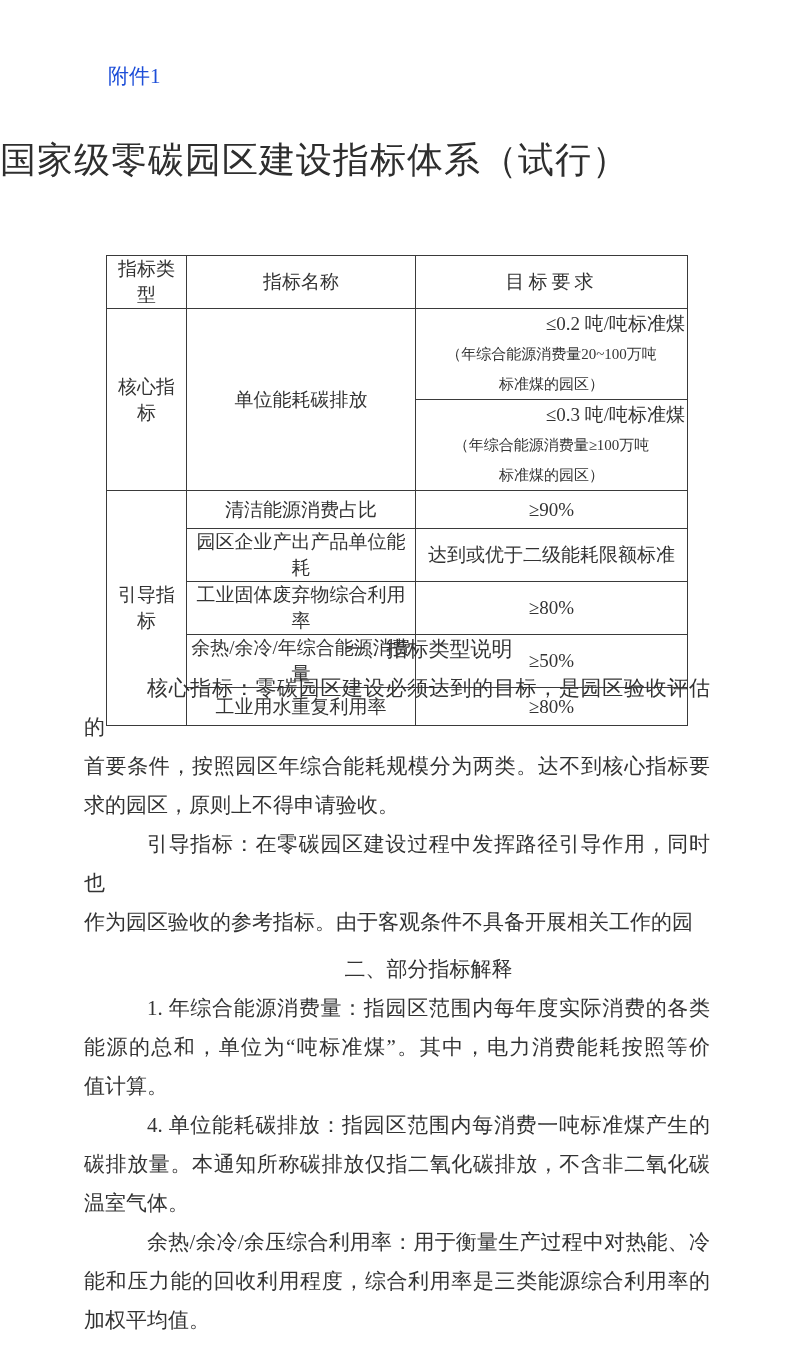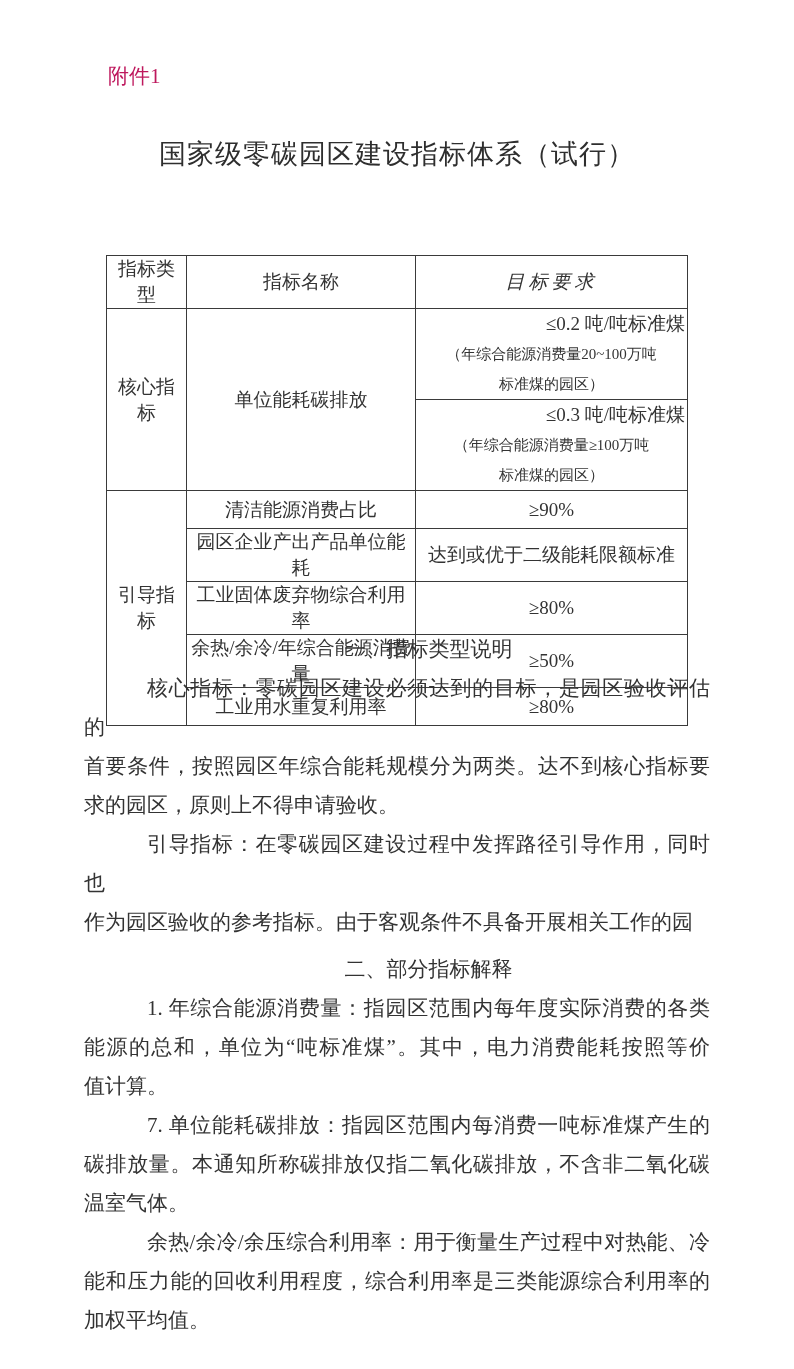--- a/index.html
+++ b/index.html
@@ -4,40 +4,40 @@
 <style>
   * { margin:0; padding:0; box-sizing:border-box; }
   html,body { background:#ffffff; }
   body {
     width:794px; height:1369px; position:relative;
     font-family:"Liberation Serif","DejaVu Serif",serif;
     color:#333333;
   }
   .attachment {
     position:absolute; left:108px; top:62px;
-    font-size:21px; color:#be185d;
+    font-size:21px; color:#1d4ed8;
   }
   .doc-title {
     position:absolute; top:136px; left:0; width:794px;
-    text-align:center; font-size:27px; font-weight:normal; color:#2e2e2e;
+    text-align:left; font-size:36px; font-weight:normal; color:#2e2e2e;
     letter-spacing:1px;
   }
   table.indicator-table {
     position:absolute; left:106px; top:215px;
     width:581px; border-collapse:collapse; table-layout:fixed;margin-top:40px;
   }
   .indicator-table th, .indicator-table td {
     border:1.5px solid #3a3a3a;
     text-align:center; vertical-align:middle;
     font-weight:normal; font-size:19px; color:#333333;
     overflow:hidden; padding:0 2px;
   }
   .row-h38 { height:38px; }
   .row-h89 { height:89px; }
-  th.target-header { letter-spacing:4px;font-style:italic; }
+  th.target-header { letter-spacing:4px; }
   .target-cell .main-line { font-size:19px; line-height:30px;text-align:right; }
   .target-cell .note-line { font-size:15px; line-height:30px; }
   .body-text {
     position:absolute; left:84px; top:630px; width:626px;
     font-size:21px; line-height:39px; color:#333333;
   }
   .section-heading { text-indent:63px;text-align:center; }
   .section + .section { margin-top:8px; }
   .para .line { text-align:justify; text-align-last:justify; }
   .para .line:first-child { text-indent:63px; }
@@ -119,21 +119,21 @@
   </div>
   <div class="section">
     <div class="section-heading">二、部分指标解释</div>
     <div>
         <div class="para">
           <div class="line">1.  年综合能源消费量：指园区范围内每年度实际消费的各类</div>
           <div class="line">能源的总和，单位为“吨标准煤”。其中，电力消费能耗按照等价</div>
           <div class="line">值计算。</div>
         </div>
         <div class="para">
-          <div class="line">7.  单位能耗碳排放：指园区范围内每消费一吨标准煤产生的</div>
+          <div class="line">4.  单位能耗碳排放：指园区范围内每消费一吨标准煤产生的</div>
           <div class="line">碳排放量。本通知所称碳排放仅指二氧化碳排放，不含非二氧化碳</div>
           <div class="line">温室气体。</div>
         </div>
         <div class="para">
           <div class="line">余热/余冷/余压综合利用率：用于衡量生产过程中对热能、冷</div>
           <div class="line">能和压力能的回收利用程度，综合利用率是三类能源综合利用率的</div>
           <div class="line">加权平均值。</div>
         </div>
       </div>
   </div>

